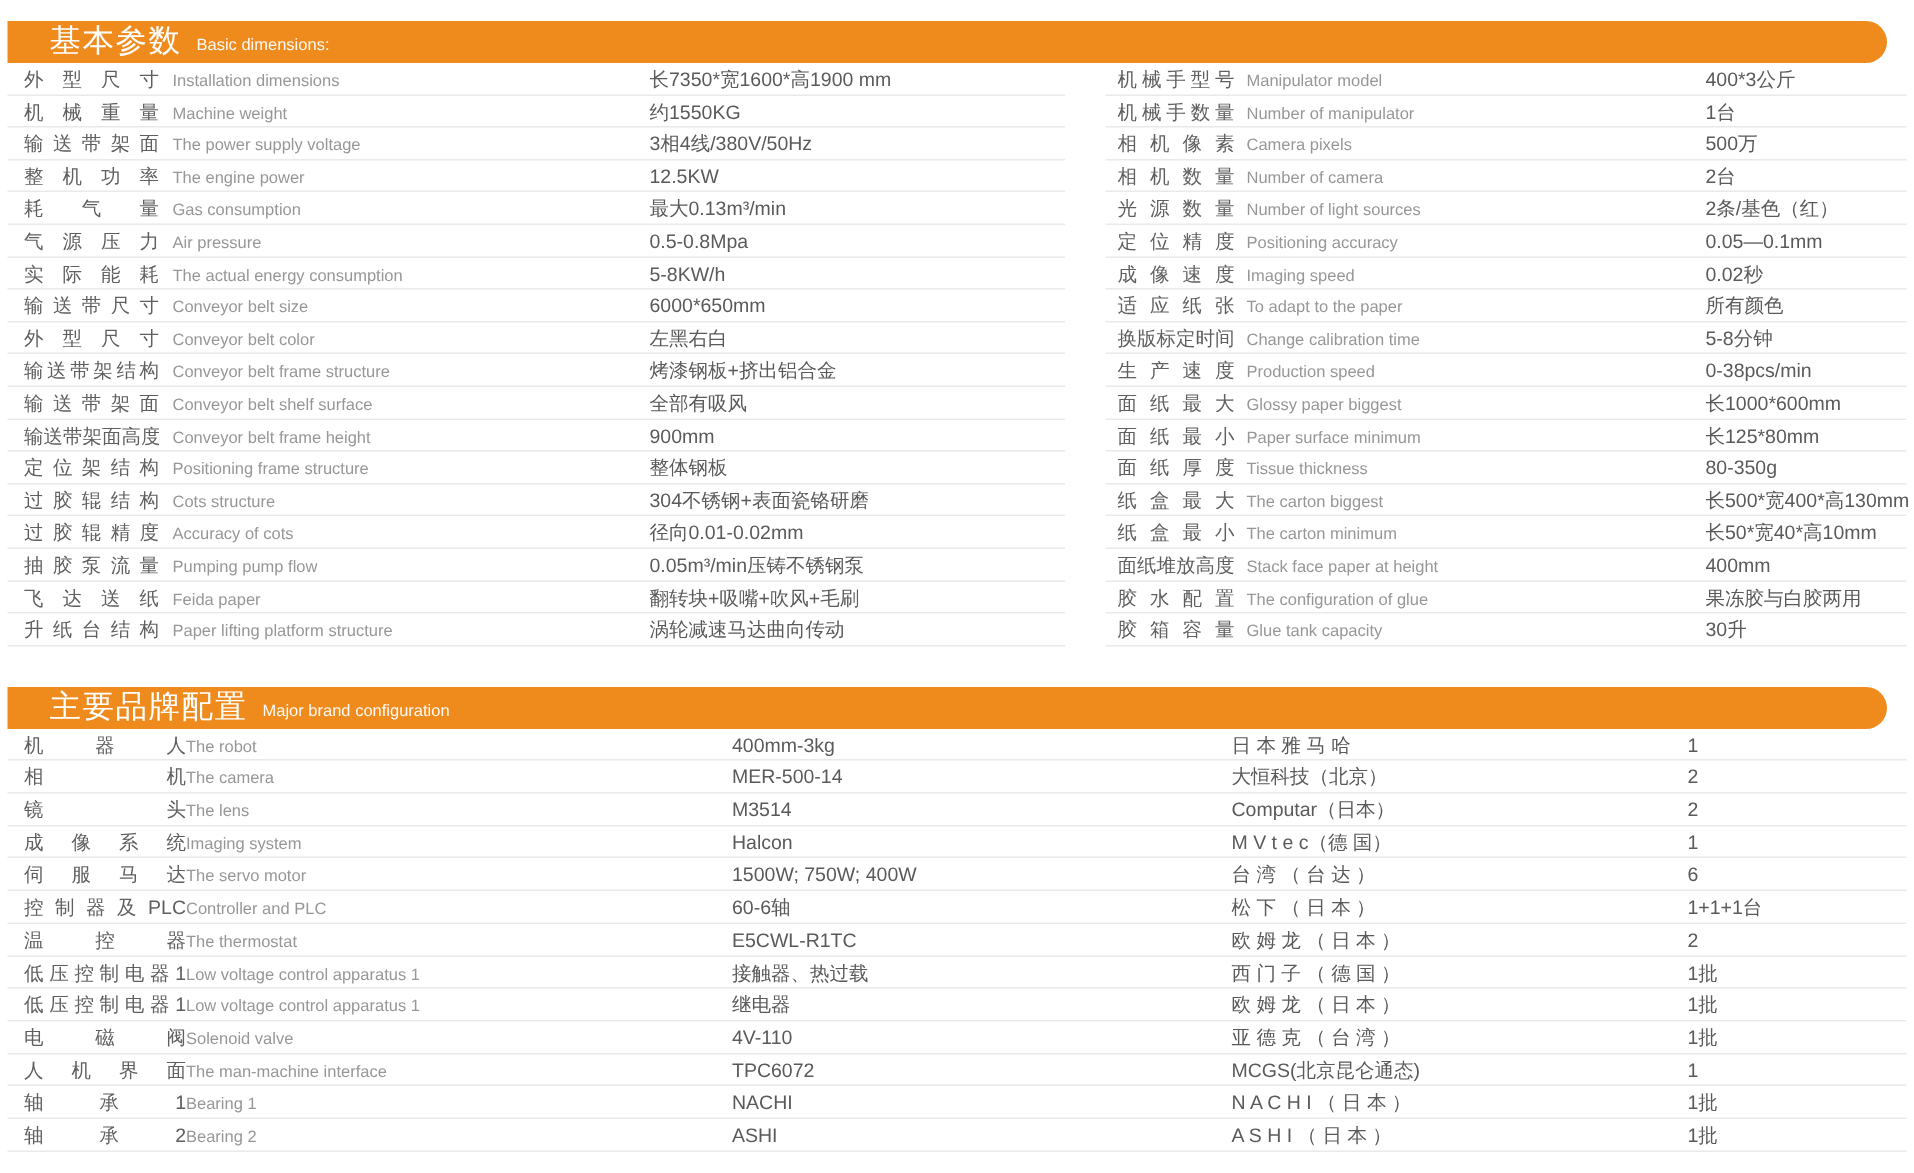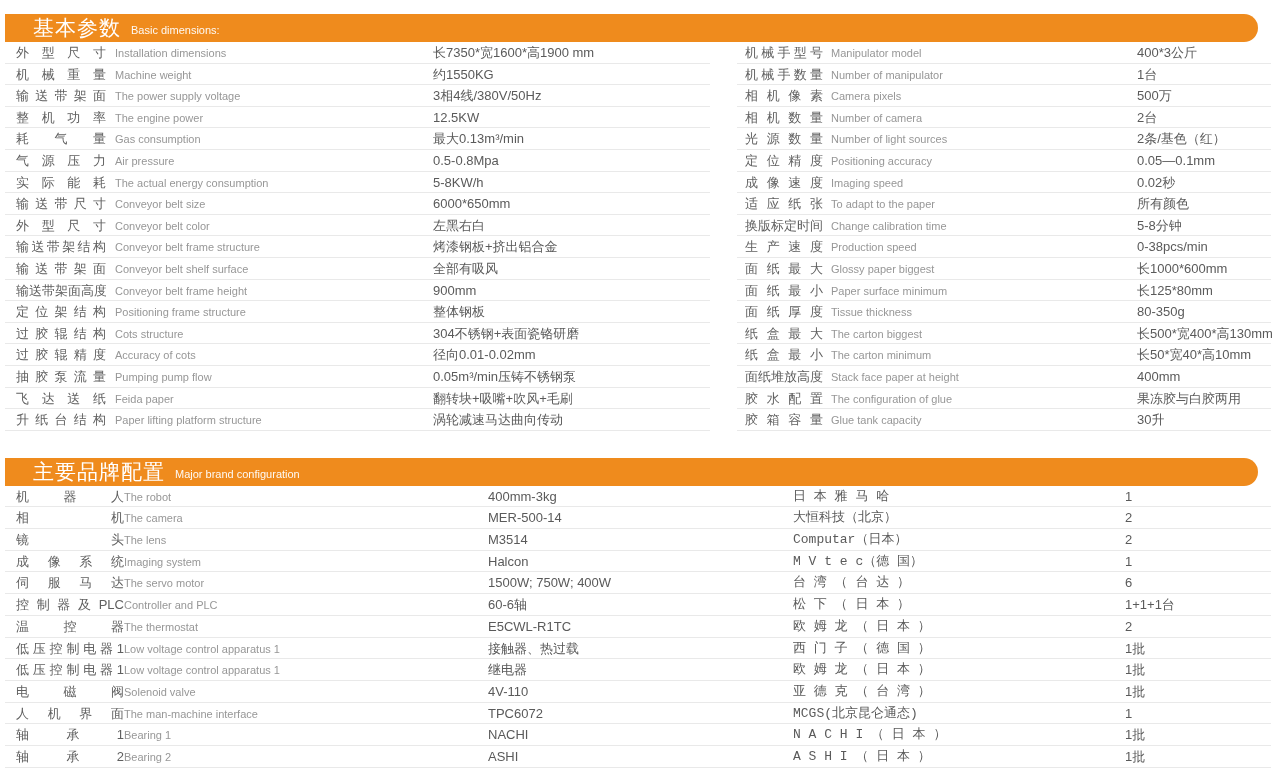--- a/index.html
+++ b/index.html
@@ -63,21 +63,21 @@
 
   .col-r .row { padding-left: 8px; }
   .col-r .cn { width: 78px; }
   .col-r .en { margin-left: 8px; }
   .col-r .val { left: 400px; }
 
   .brand-rows .row { padding-left: 11px; }
   .brand-rows .cn { width: 108px; }
   .brand-rows .en { }
   .brand-rows .val { left: 483px; }
-  .brand-rows .brand-name { left: 788px; font-family: Liberation Mono, monospace; }
+  .brand-rows .brand-name { left: 816px; }
   .brand-rows .qty { left: 1120px; }
 
   .section-brand .section-bar { margin-top: 27px; }
 </style>
 </head>
 <body>
 
 <section class="section-basic">
   <header class="section-bar">
     <span class="bar-cn">基本参数</span>

